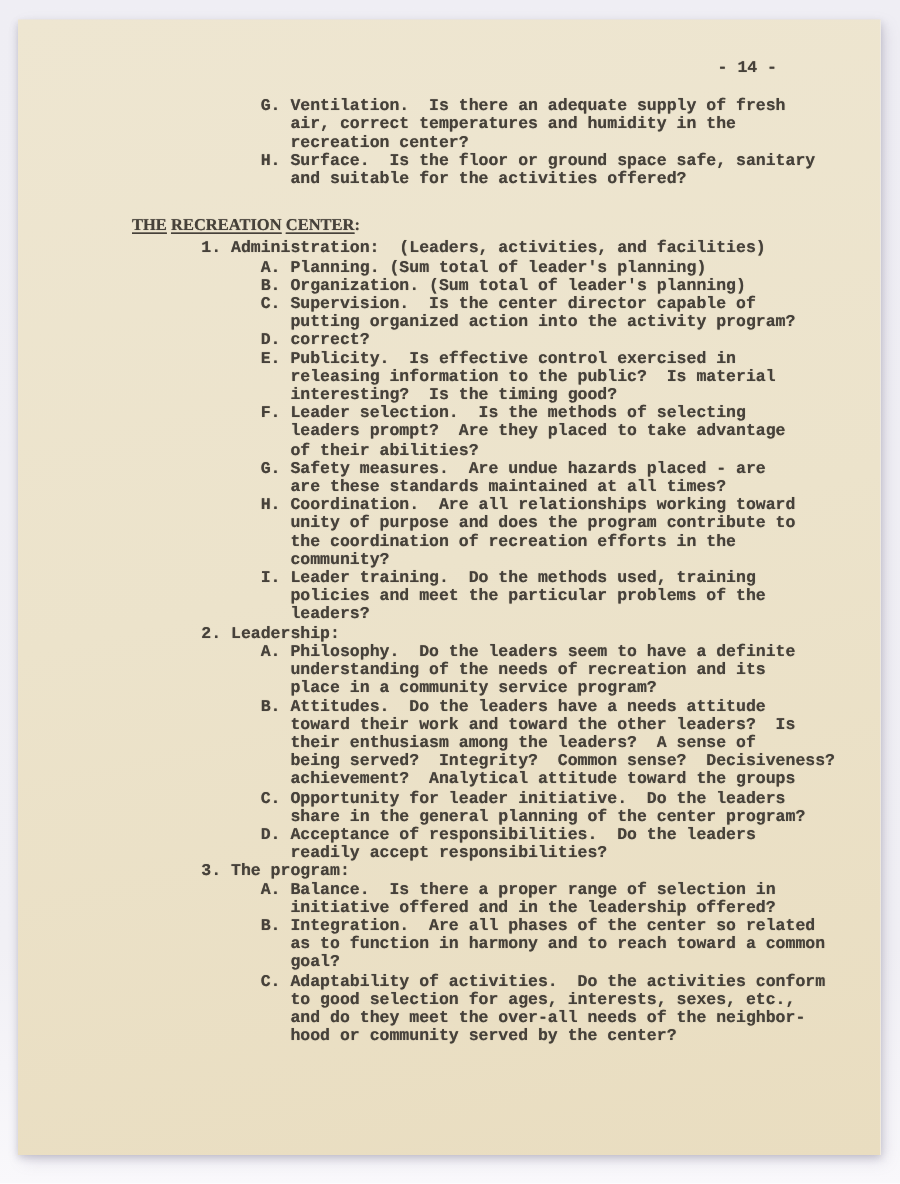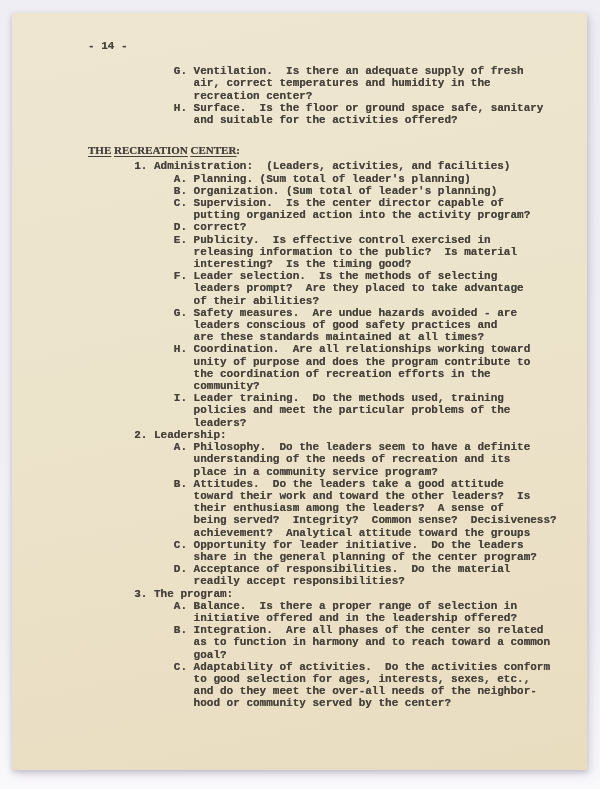--- a/index.html
+++ b/index.html
@@ -11,21 +11,21 @@
   }
   .paper {
     position:absolute; left:12px; top:13px; width:575px; height:757px;
     background:linear-gradient(168deg, #eee6d1 0%, #ece3cb 48%, #e9ddc0 100%);
     box-shadow:0 2px 5px rgba(110,105,130,.32), 3px 4px 10px rgba(130,125,150,.22);
     padding:27px 0 0 76px; box-sizing:border-box;
     font-size:11px; line-height:12.2px; font-weight:bold;
     color:#46413a;
     text-shadow:0 0 .5px rgba(74,68,58,.75);
   }
-  .page-number { width:430px; text-align:left; }
+  .page-number { width:430px; text-align:right; }
   .intro { margin-top:13px; }
   .heading { margin-top:18px; white-space:pre;font-family:Liberation Serif, serif; }
   .heading .u { text-decoration:underline; text-decoration-thickness:1px; text-underline-offset:2px; }
   .sections { margin-top:4px; }
   .section-head { display:flex; padding-left:7ch; }
   .sec-num { width:3ch; flex:none; }
   .item { display:flex; padding-left:13ch; }
   .item-label { width:3ch; flex:none; }
   .line, .sec-title { white-space:pre; }
 </style>
@@ -95,22 +95,21 @@
           <span class="item-label">F.</span>
           <div class="item-lines">
             <div class="line">Leader selection.  Is the methods of selecting</div>
             <div class="line">leaders prompt?  Are they placed to take advantage</div>
             <div class="line">of their abilities?</div>
           </div>
         </div>
         <div class="item">
           <span class="item-label">G.</span>
           <div class="item-lines">
-            <div class="line">Safety measures.  Are undue hazards avoided - are</div>
-            <div class="line">leaders conscious of good safety practices and</div>
+            <div class="line">Safety measures.  Are undue hazards placed - are</div>
             <div class="line">are these standards maintained at all times?</div>
           </div>
         </div>
         <div class="item">
           <span class="item-label">H.</span>
           <div class="item-lines">
             <div class="line">Coordination.  Are all relationships working toward</div>
             <div class="line">unity of purpose and does the program contribute to</div>
             <div class="line">the coordination of recreation efforts in the</div>
             <div class="line">community?</div>
@@ -134,38 +133,38 @@
           <span class="item-label">A.</span>
           <div class="item-lines">
             <div class="line">Philosophy.  Do the leaders seem to have a definite</div>
             <div class="line">understanding of the needs of recreation and its</div>
             <div class="line">place in a community service program?</div>
           </div>
         </div>
         <div class="item">
           <span class="item-label">B.</span>
           <div class="item-lines">
-            <div class="line">Attitudes.  Do the leaders take a good attitude</div>
+            <div class="line">Attitudes.  Do the leaders have a needs attitude</div>
             <div class="line">toward their work and toward the other leaders?  Is</div>
             <div class="line">their enthusiasm among the leaders?  A sense of</div>
             <div class="line">being served?  Integrity?  Common sense?  Decisiveness?</div>
             <div class="line">achievement?  Analytical attitude toward the groups</div>
           </div>
         </div>
         <div class="item">
           <span class="item-label">C.</span>
           <div class="item-lines">
             <div class="line">Opportunity for leader initiative.  Do the leaders</div>
             <div class="line">share in the general planning of the center program?</div>
           </div>
         </div>
         <div class="item">
           <span class="item-label">D.</span>
           <div class="item-lines">
-            <div class="line">Acceptance of responsibilities.  Do the material</div>
+            <div class="line">Acceptance of responsibilities.  Do the leaders</div>
             <div class="line">readily accept responsibilities?</div>
           </div>
         </div>
       </div>
       <div class="section">
         <div class="section-head">
           <span class="sec-num">3.</span>
           <span class="sec-title">The program:</span>
         </div>
         <div class="item">

